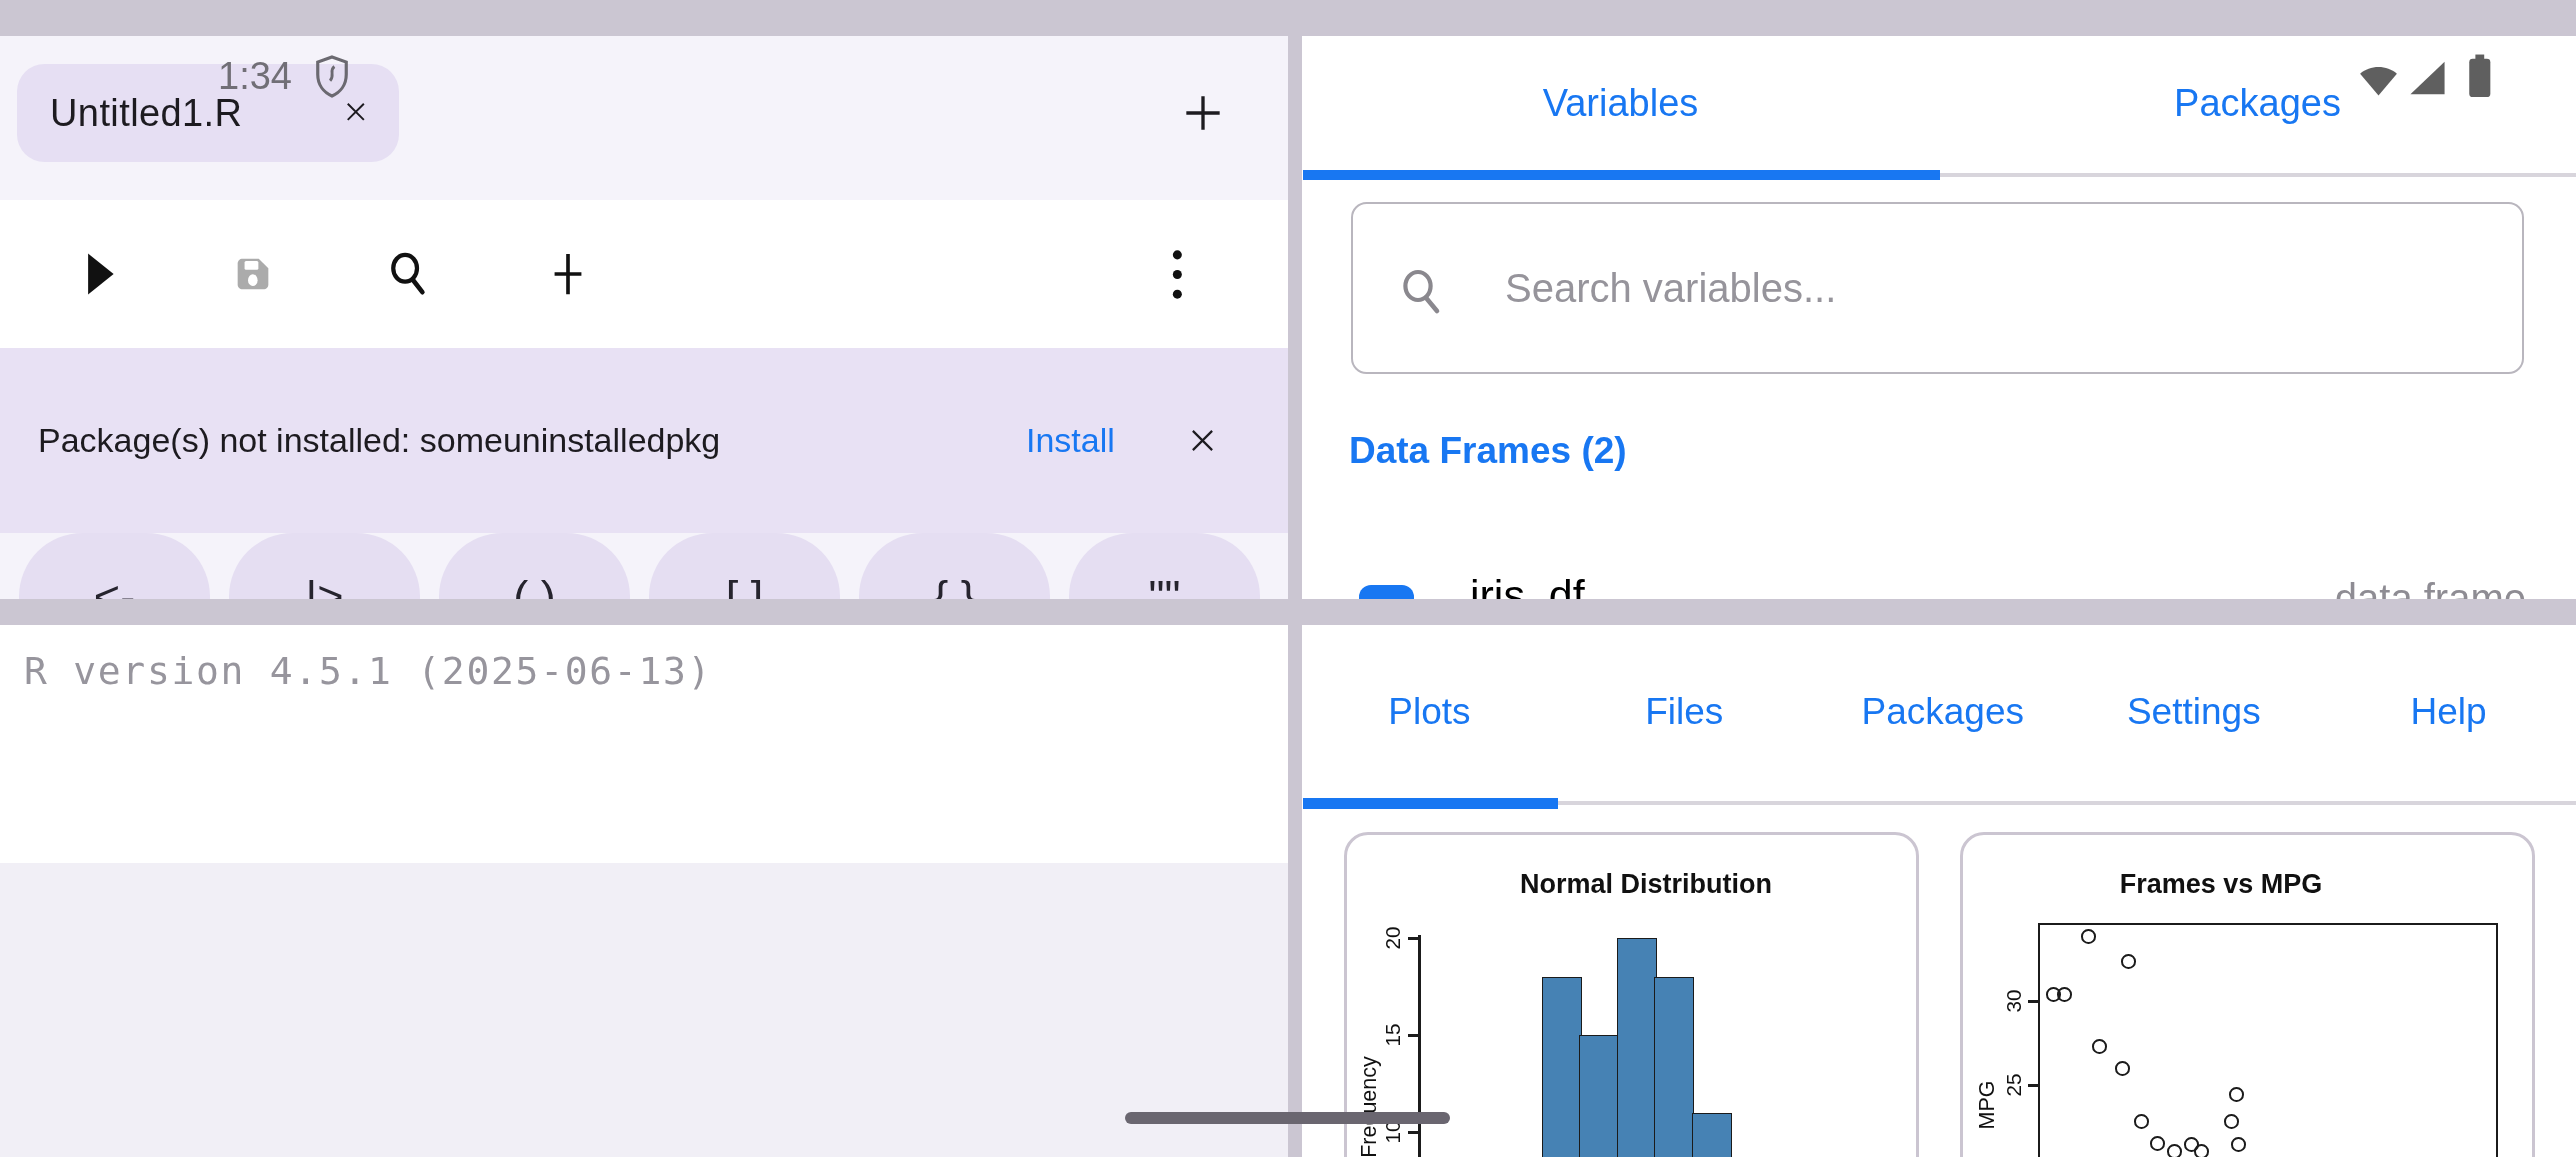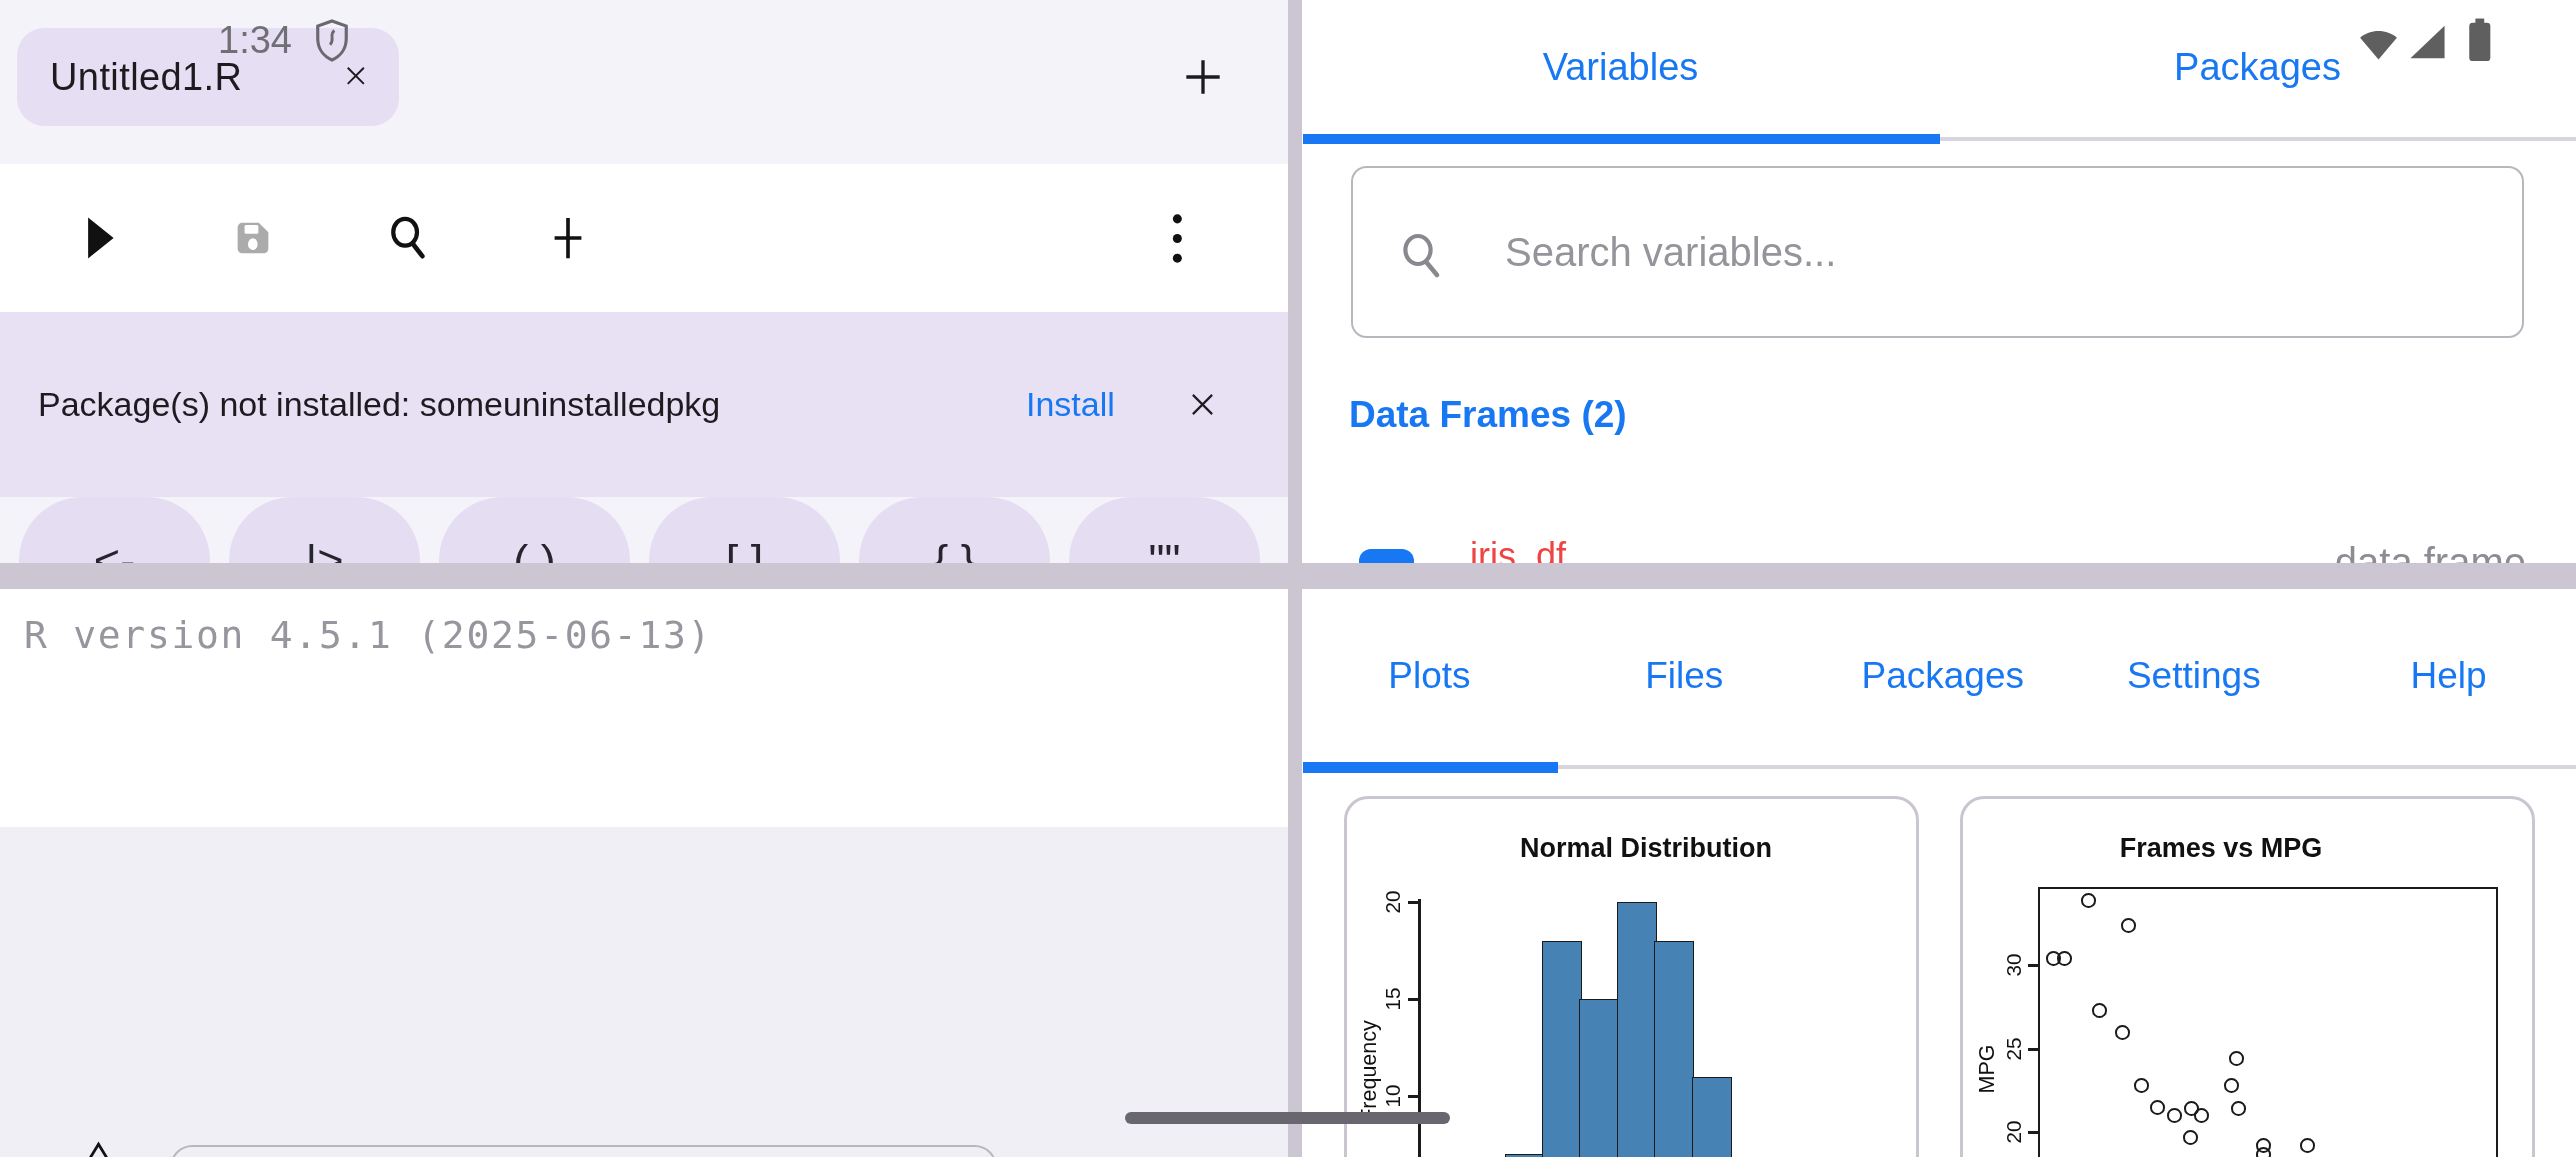--- a/index.html
+++ b/index.html
@@ -1,20 +1,20 @@
 <!DOCTYPE html>
 <html style="font-size:13.8px"><head>
 <meta charset="utf-8">
 <style>
   html,body{margin:0;padding:0;}
   .page{position:relative;width:2576px;height:1157px;overflow:hidden;
         background:#CBC6D2;font-family:"Liberation Sans",sans-serif;
         -webkit-font-smoothing:antialiased;}
   .abs{position:absolute;}
-  .panel{position:absolute;overflow:hidden;}
+  .panel{position:absolute;overflow:hidden;margin-top:36px;}
 
   
   .panel-editor{left:0;top:0;width:1288px;height:563px;background:#F5F3FA;}
   .editor-tab{position:absolute;left:17px;top:28px;width:382px;height:98px;
               background:#E6DFF3;border-radius:27.6px;display:flex;align-items:center;
               justify-content:space-between;padding:0 29px 0 33px;box-sizing:border-box;}
   .editor-tab-title{font-size:38px;font-weight:500;color:#1D1B20;letter-spacing:0.4px;}
   .statusbar-time{position:absolute;left:218px;top:19px;font-size:38px;color:#716F76;}
   .shield{position:absolute;left:313px;top:15.5px;}
   .newtab-btn{position:absolute;left:1178px;top:52px;width:50px;height:50px;}
@@ -53,21 +53,21 @@
   .search-box{position:absolute;left:49px;top:166px;width:1173px;height:172px;box-sizing:border-box;
               border:2.6px solid #B9B6BE;border-radius:15.5px;background:#FFFFFF;}
   .search-box-icon{position:absolute;left:96px;top:231px;}
   .search-input{position:absolute;left:52px;top:169px;width:1167px;height:167px;box-sizing:border-box;
                 border:none;outline:none;background:transparent;padding-left:151px;
                 font-family:"Liberation Sans",sans-serif;font-size:40px;color:#1D1B20;}
   .search-input::placeholder{color:#96949B;}
   .section-header{position:absolute;left:47px;top:394px;font-size:37px;font-weight:600;color:#1877F2;}
   .df-row{position:absolute;left:0;top:530px;width:1274px;height:95px;}
   .df-icon{position:absolute;left:57px;top:19px;width:55px;height:55px;border-radius:12px;background:#1877F2;}
-  .df-name{position:absolute;left:168px;top:5.2px;font-size:36px;color:#ef4444;}
+  .df-name{position:absolute;left:168px;top:5.2px;font-size:43px;color:#000000;}
   .df-type{position:absolute;right:50px;top:10.3px;font-size:40px;color:#8E8C93;}
 
   
   .panel-viewer{left:1302px;top:589px;width:1274px;height:568px;background:#FFFFFF;}
   .vtab-row-bot{position:absolute;left:0;top:0;width:1274px;height:173px;display:flex;}
   .vtab-bot{width:255px;display:flex;align-items:center;justify-content:center;
             font-size:37px;font-weight:500;color:#1877F2;text-align:center;}
   .vtab-bot .wrap2{width:155px;line-height:63px;}
   .underline-blue-bot{position:absolute;left:0.9px;top:173px;width:255px;height:11.2px;background:#1877F2;}
   .underline-gray-bot{position:absolute;left:256px;top:176px;width:1019px;height:4.3px;background:#D8D5DC;}

